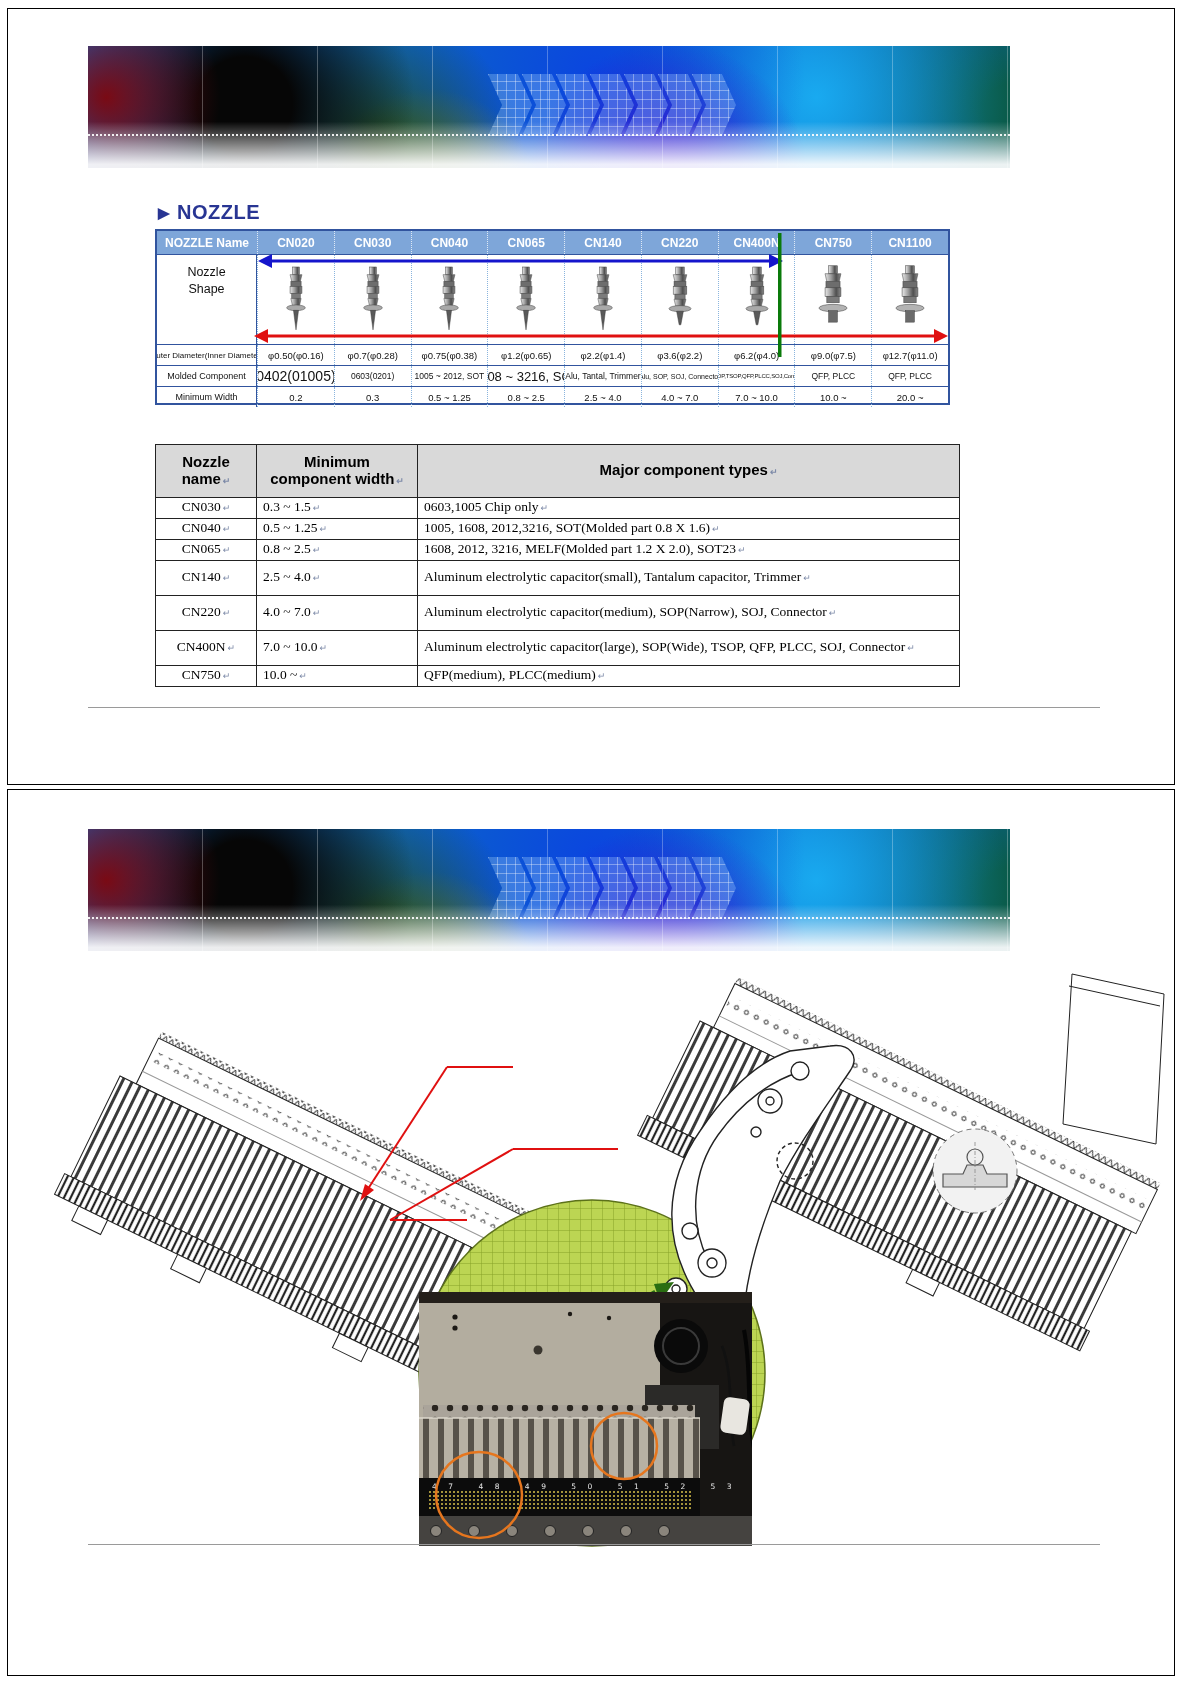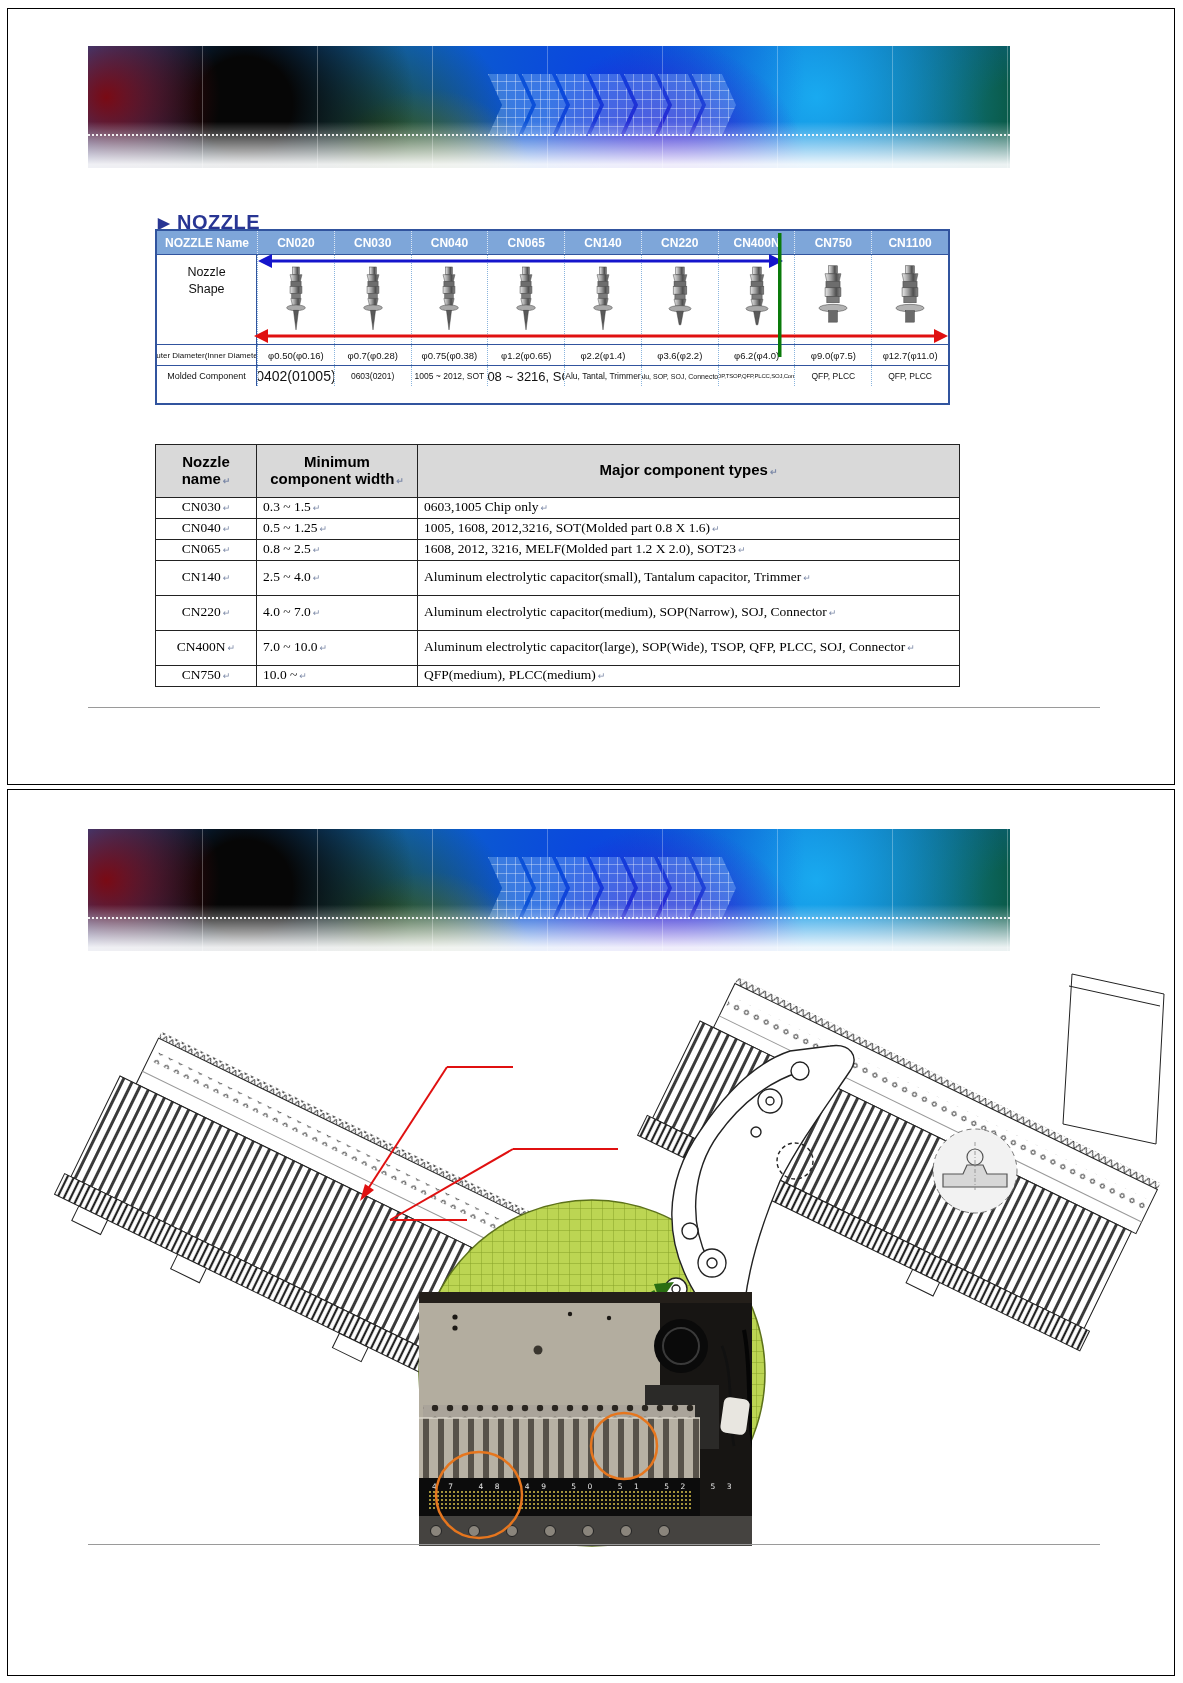--- a/index.html
+++ b/index.html
@@ -27,21 +27,21 @@
   .chevron{width:44px;height:62px;margin-right:-10px;
     clip-path:polygon(0 0,68% 0,100% 50%,68% 100%,0 100%,32% 50%);
     background-color:rgba(170,215,255,.30);
     background-image:
       repeating-linear-gradient(0deg, rgba(255,255,255,.35) 0 1px, rgba(255,255,255,0) 1px 9px),
       repeating-linear-gradient(90deg, rgba(255,255,255,.35) 0 1px, rgba(255,255,255,0) 1px 9px);}
   .dotline{position:absolute;left:0;right:0;top:88px;border-top:2px dotted rgba(255,255,255,.9);}
   .banner-fade{position:absolute;inset:0;background:linear-gradient(180deg, rgba(255,255,255,0) 62%, rgba(255,255,255,.92) 97%);}
 
   
-  .title{position:absolute;left:150px;top:192px;color:#283593;font-size:20px;font-weight:bold;letter-spacing:.5px;margin-top:10px;}
+  .title{position:absolute;left:150px;top:192px;color:#283593;font-size:20px;font-weight:bold;letter-spacing:.5px;}
   .title .tri{font-size:15px;margin-right:7px;vertical-align:1px;}
 
   .spec{position:absolute;left:147px;top:220px;width:795px;height:176px;
         border:2px solid #31549e;box-sizing:border-box;font-family:"Liberation Sans",sans-serif;}
   .srow{display:grid;grid-template-columns:100px repeat(9,1fr);box-sizing:border-box;}
   .srow.head{height:23px;background:#7ea6d9;color:#fff;font-weight:bold;font-size:12px;}
   .srow.head>div{display:flex;align-items:center;justify-content:center;border-left:1px dotted rgba(255,255,255,.75);}
   .srow.head>div:first-child{border-left:none;}
   .srow.shape{height:90px;border-top:1px solid #31549e;}
   .srow.vals{height:21px;border-top:1px solid #31549e;font-size:9.5px;color:#111;}
@@ -180,20 +180,32 @@
         <div style="font-size:8.5px">0603(0201)</div>
         <div style="font-size:8.5px">1005 ~ 2012, SOT</div>
         <div style="font-size:13px">1608 ~ 3216, SOT</div>
         <div style="font-size:8.5px">Alu, Tantal, Trimmer</div>
         <div style="font-size:7px">Alu, SOP, SOJ, Connector</div>
         <div class="tiny">Alu,SOP,TSOP,QFP,PLCC,SOJ,Connector</div>
         <div style="font-size:8.5px">QFP, PLCC</div>
         <div style="font-size:8.5px">QFP, PLCC</div>
       </div>
 
+      <div class="srow vals">
+        <div class="slab">Minimum Width</div>
+        <div>0.2</div>
+        <div>0.3</div>
+        <div>0.5 ~ 1.25</div>
+        <div>0.8 ~ 2.5</div>
+        <div>2.5 ~ 4.0</div>
+        <div>4.0 ~ 7.0</div>
+        <div>7.0 ~ 10.0</div>
+        <div>10.0 ~</div>
+        <div>20.0 ~</div>
+      </div>
 
       <svg class="spec-overlay" width="791" height="172" viewBox="0 0 791 172">
         <line x1="112" y1="30" x2="615" y2="30" stroke="#1515cc" stroke-width="3"></line>
         <polygon points="101,30 115,23 115,37" fill="#1515cc"></polygon>
         <polygon points="626,30 612,23 612,37" fill="#1515cc"></polygon>
         <line x1="108" y1="105" x2="780" y2="105" stroke="#e01010" stroke-width="3"></line>
         <polygon points="97,105 111,98 111,112" fill="#e01010"></polygon>
         <polygon points="791,105 777,98 777,112" fill="#e01010"></polygon>
         <rect x="621" y="2" width="3.5" height="124" fill="#0a7a0a"></rect>
       </svg>

